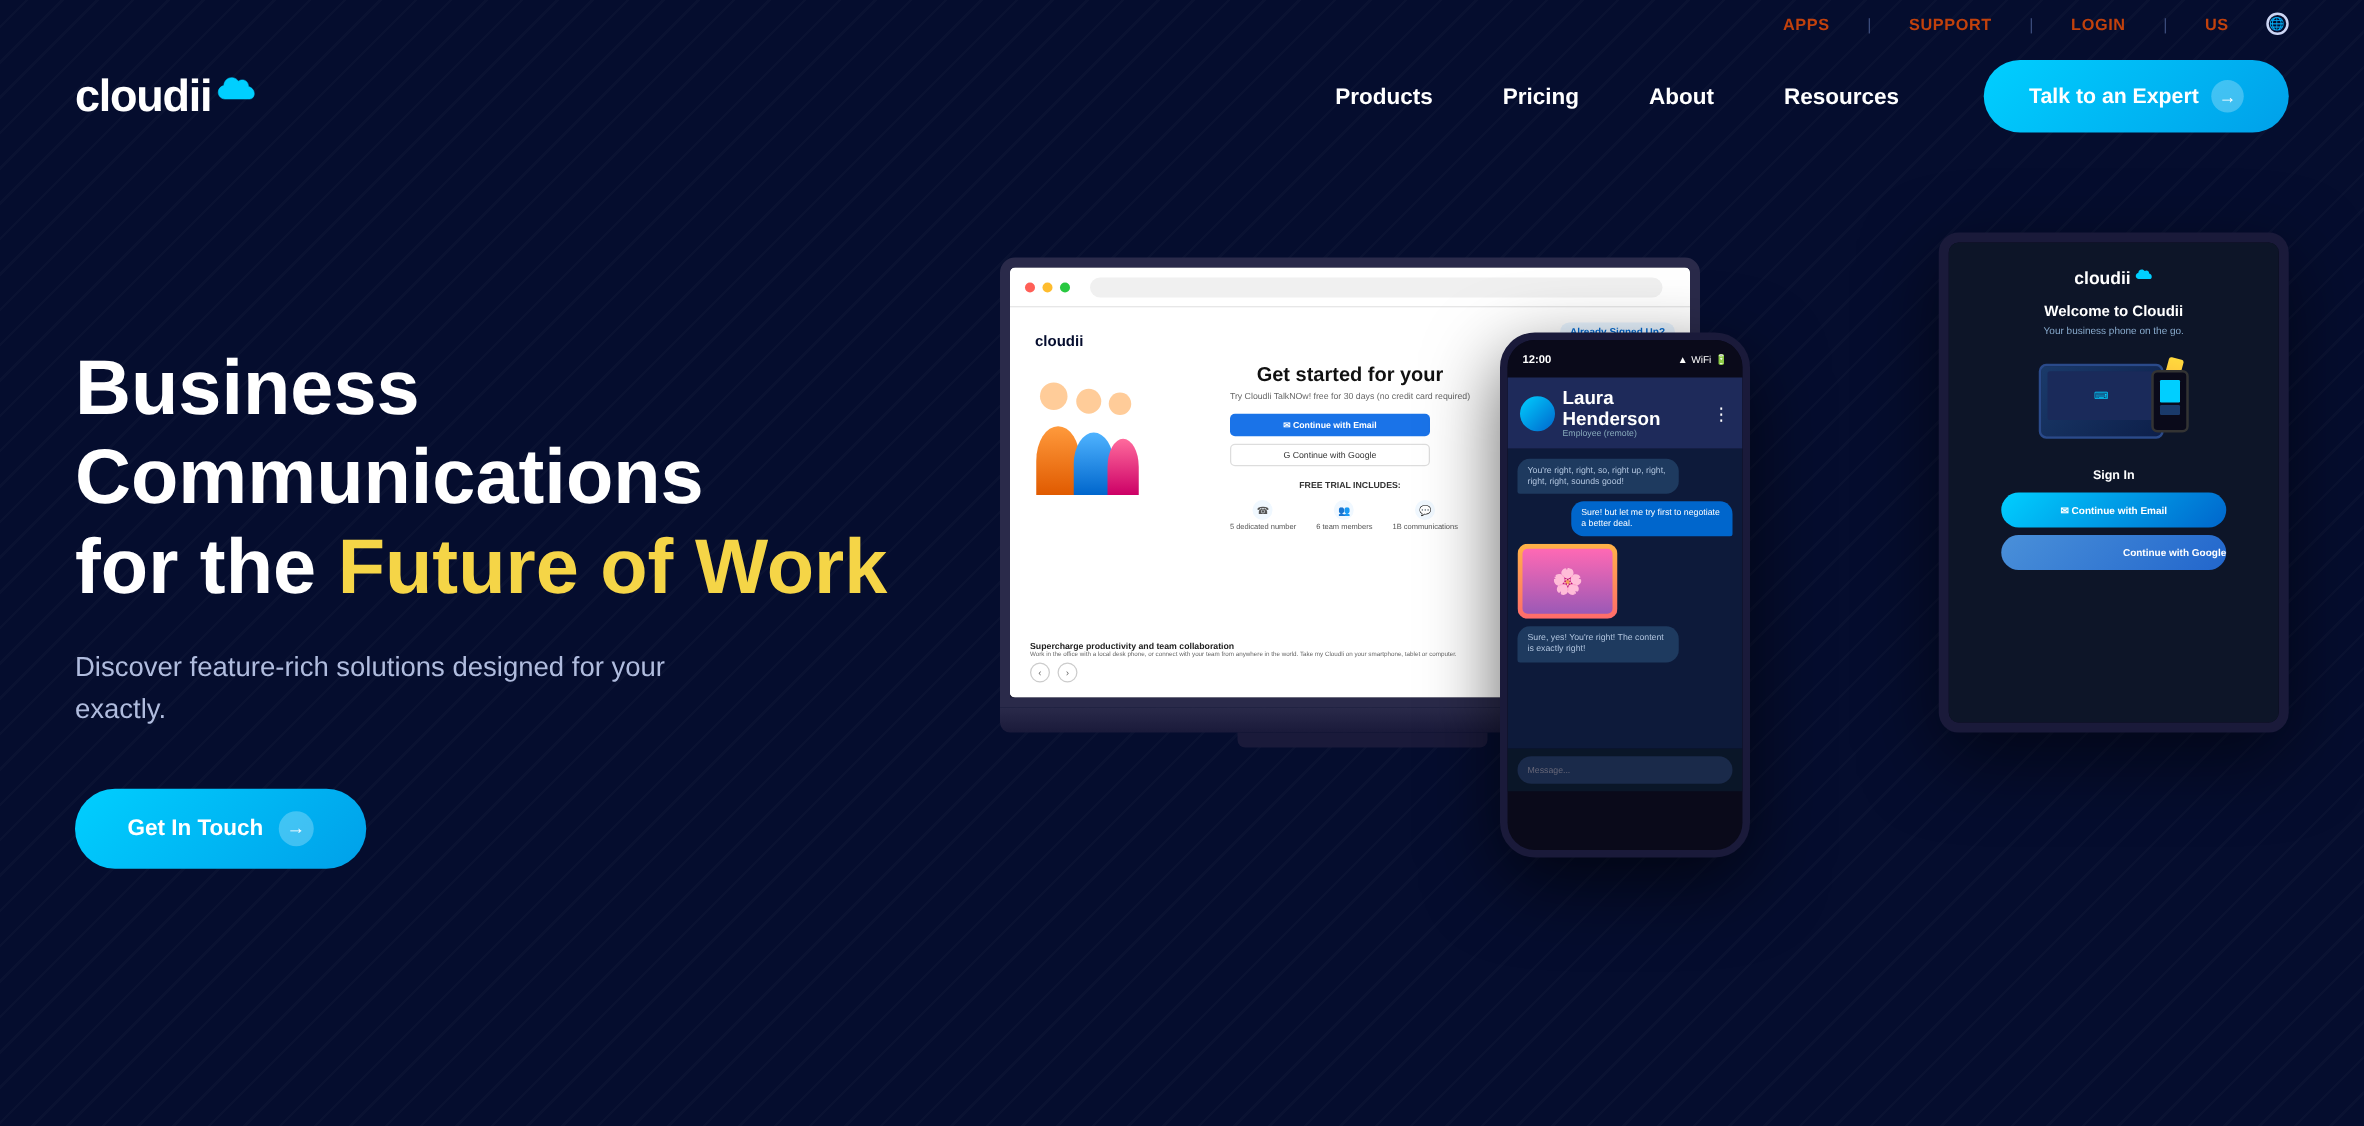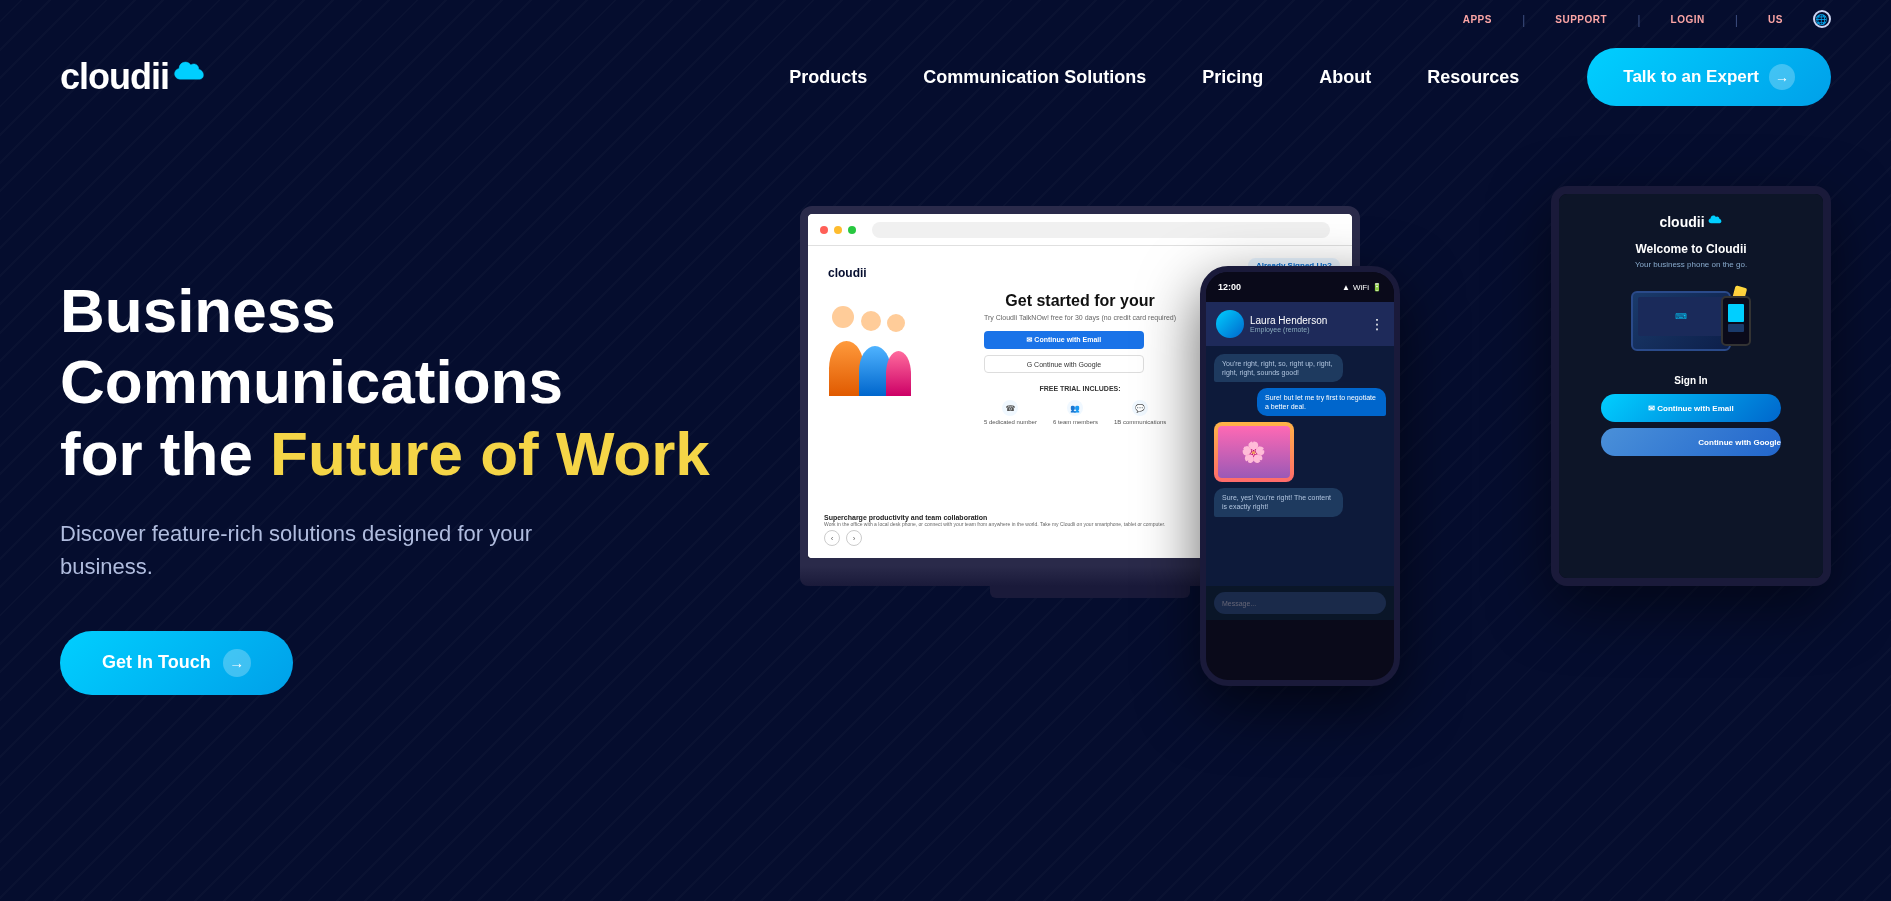--- a/index.html
+++ b/index.html
@@ -32,23 +32,23 @@
     .top-bar {
       display: flex;
       justify-content: flex-end;
       align-items: center;
       padding: 10px 60px;
       gap: 30px;
       position: relative;
       z-index: 10;
     }
     .top-bar a {
-      color: #fca5a5;
+      color: #c2410c;
       text-decoration: none;
-      font-size: 10px;
+      font-size: 13px;
       font-weight: 600;
       letter-spacing: 0.5px;
     }
     .top-bar .divider {
       color: #3a4a7a;
       font-size: 13px;
     }
     .globe-icon {
       width: 18px;
       height: 18px;
@@ -445,23 +445,23 @@
     .phone-avatar {
       width: 28px;
       height: 28px;
       border-radius: 50%;
       background: linear-gradient(135deg, #00cfff, #0066cc);
     }
     .phone-contact-info {
       flex: 1;
     }
     .phone-contact-name {
-      font-size: 10px;
-      color: #fff;
-      font-weight: 400;
+      font-size: 15px;
+      color: #fff;
+      font-weight: 700;
     }
     .phone-contact-status {
       font-size: 7px;
       color: #88aabb;
     }
     .phone-menu-icon {
       color: #fff;
       font-size: 14px;
     }
     .phone-messages {
@@ -659,39 +659,38 @@
 <nav class="navbar">
   <div class="logo">
     <span class="logo-text">cloudii</span>
     <svg class="logo-cloud" viewBox="0 0 40 28" fill="none">
       <path d="M32 22H10C6.686 22 4 19.314 4 16C4 13.048 6.126 10.594 9 10.09C9 10.06 9 10.03 9 10C9 6.134 12.134 3 16 3C18.512 3 20.716 4.28 22 6.22C22.9 5.45 24.08 5 25.37 5C28.38 5 30.82 7.44 30.82 10.45C30.82 10.63 30.81 10.81 30.79 10.99C33.76 11.56 36 14.2 36 17.37C36 20.02 34.3 22 32 22Z" fill="#00cfff" stroke="#00cfff" stroke-width="0.5"></path>
     </svg>
   </div>
 
   <div class="nav-links">
     <a class="nav-link" href="#">Products</a>
-    <a class="nav-link" href="#">Communication Solutions</a>
     <a class="nav-link" href="#">Pricing</a>
     <a class="nav-link" href="#">About</a>
     <a class="nav-link" href="#">Resources</a>
   </div>
 
   <button class="cta-button">
     <span>Talk to an Expert</span>
     <span class="arrow-circle">→</span>
   </button>
 </nav>
 
 <section class="hero">
   <div class="hero-content">
     <h1 class="hero-title">
       <span>Business Communications</span><br>
       <span>for the </span><span class="highlight">Future of Work</span>
     </h1>
-    <p class="hero-subtitle">Discover feature-rich solutions designed for your business.</p>
+    <p class="hero-subtitle">Discover feature-rich solutions designed for your exactly.</p>
     <button class="hero-cta">
       <span>Get In Touch</span>
       <span class="arrow-circle">→</span>
     </button>
   </div>
 
   <div class="hero-images">
 
     <div class="laptop-mockup">
       <div class="laptop-screen-outer">

